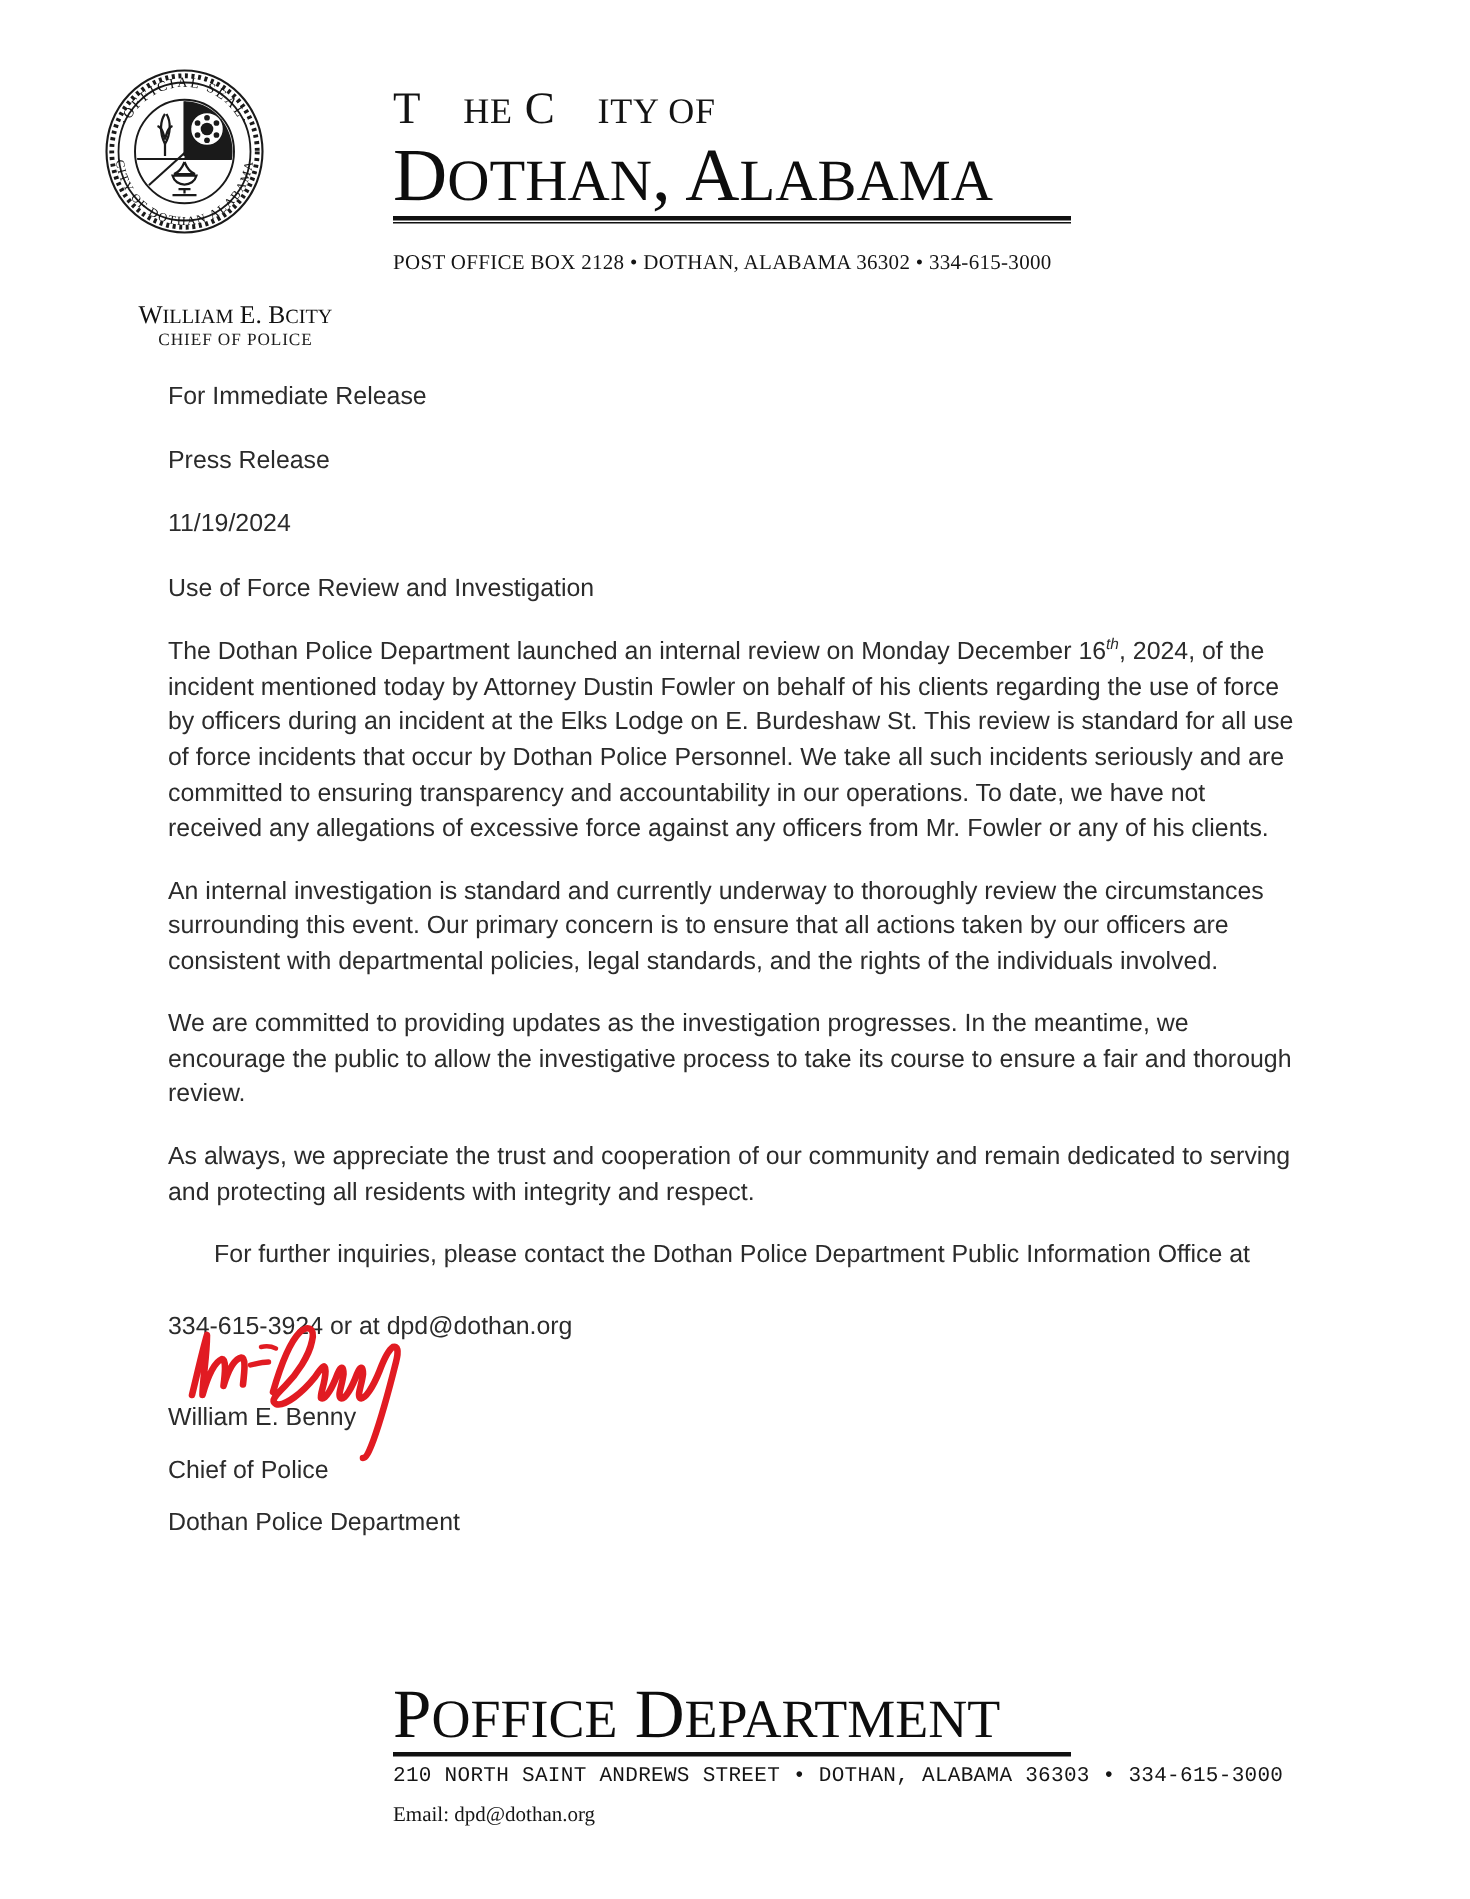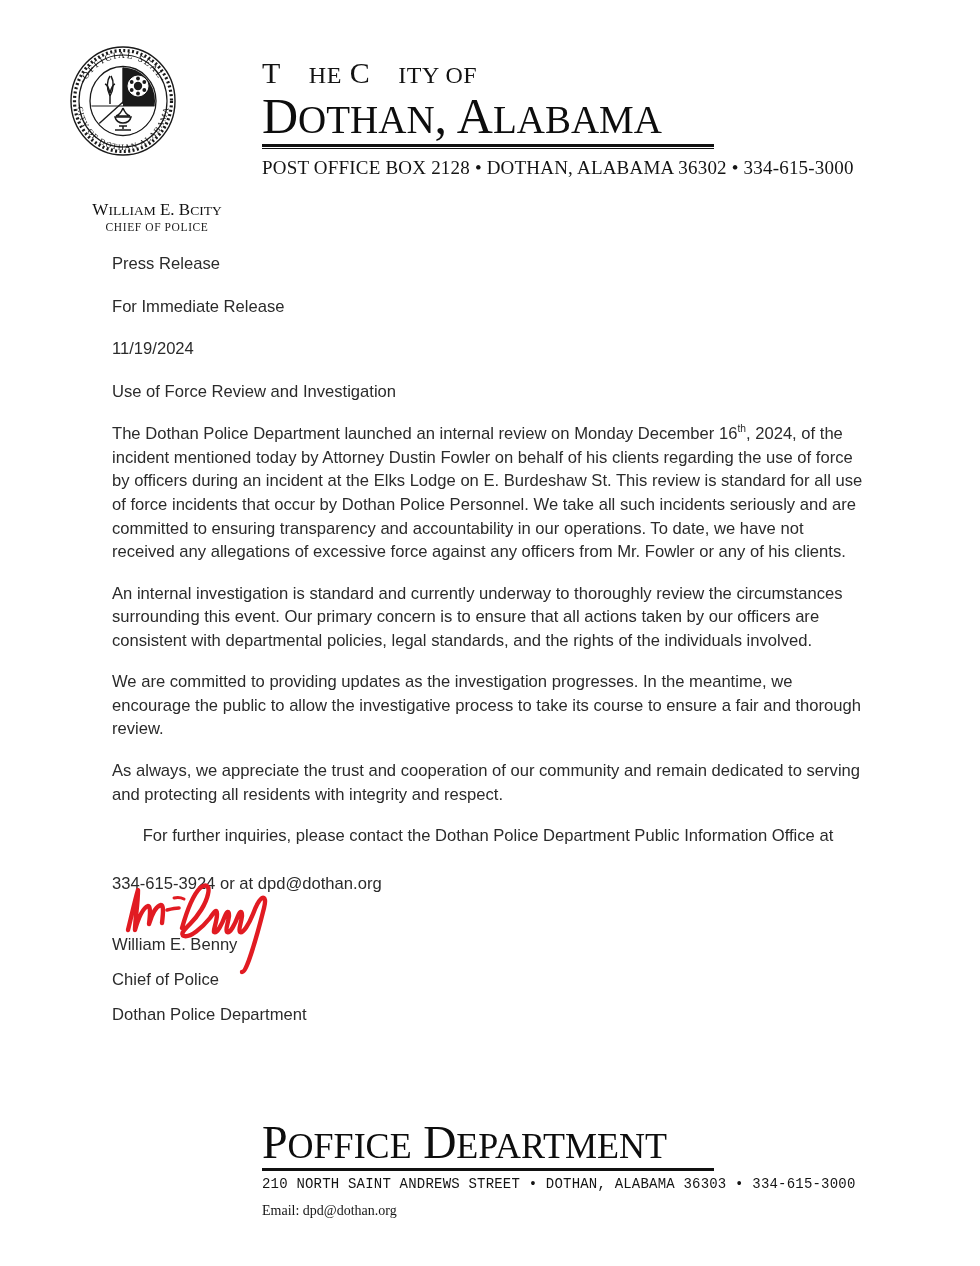--- a/index.html
+++ b/index.html
@@ -64,24 +64,24 @@
     height: 3px;
     background: #111;
   }
   .org-rule.thin {
     height: 1px;
     margin-top: 1px;
     background: #111;
   }
   .org-addr {
     font-family: "Liberation Serif", serif;
-    font-size: 19px;
+    font-size: 14px;
     color: #141414;
     letter-spacing: 0.2px;
-    margin-top: 8px;
+    margin-top: 19px;
     white-space: nowrap;
   }
 
   
   #chief-block {
     position: absolute;
     left: 57px;
     top: 201px;
     text-align: center;
     width: 200px;
@@ -110,21 +110,21 @@
     left: 112px;
     top: 252px;
     width: 752px;
     color: #2b2b2b;
     font-size: 16.6px;
     line-height: 1.42;
   }
   .short-line { margin-bottom: 19px; }
   .para { margin-bottom: 18px; text-align: left; }
   .para:last-child { margin-bottom: 0; }
-  sup { font-size: 0.62em; vertical-align: super; line-height: 0; }
+  sup { font-size: 0.62em; vertical-align: super; line-height: 0; font-style: italic; }
 
   #contact-line1 { margin-bottom: 24px; text-align: center; }
   #contact-line2 { margin-bottom: 0; }
 
   
   #sign-block {
     position: absolute;
     left: 112px;
     top: 880px;
     width: 400px;
@@ -260,22 +260,22 @@
   </div>
 </div>
 
 <div id="chief-block">
   <div class="chief-name"><span class="cap">W</span><span class="sc">ILLIAM</span> <span class="cap">E</span>. <span class="cap">B</span><span class="sc">CITY</span></div>
   <div class="chief-title">CHIEF OF POLICE</div>
 </div>
 
 <div id="body-block">
 
+  <div class="short-line">For Immediate Release</div>
   <div class="short-line">Press Release</div>
-  <div class="short-line">For Immediate Release</div>
   <div class="short-line">11/19/2024</div>
   <div class="short-line">Use of Force Review and Investigation</div>
 
   <p class="para"><span>The Dothan Police Department launched an internal review on Monday December 16</span><sup>th</sup><span>, 2024, of the incident mentioned today by Attorney Dustin Fowler on behalf of his clients regarding the use of force by officers during an incident at the Elks Lodge on E. Burdeshaw St. This review is standard for all use of force incidents that occur by Dothan Police Personnel.  We take all such incidents seriously and are committed to ensuring transparency and accountability in our operations.  To date, we have not received any allegations of excessive force against any officers from Mr. Fowler or any of his clients.</span></p>
 
   <p class="para">An internal investigation is standard and currently underway to thoroughly review the circumstances surrounding this event. Our primary concern is to ensure that all actions taken by our officers are consistent with departmental policies, legal standards, and the rights of the individuals involved.</p>
 
   <p class="para">We are committed to providing updates as the investigation progresses. In the meantime, we encourage the public to allow the investigative process to take its course to ensure a fair and thorough review.</p>
 
   <p class="para">As always, we appreciate the trust and cooperation of our community and remain dedicated to serving and protecting all residents with integrity and respect.</p>

